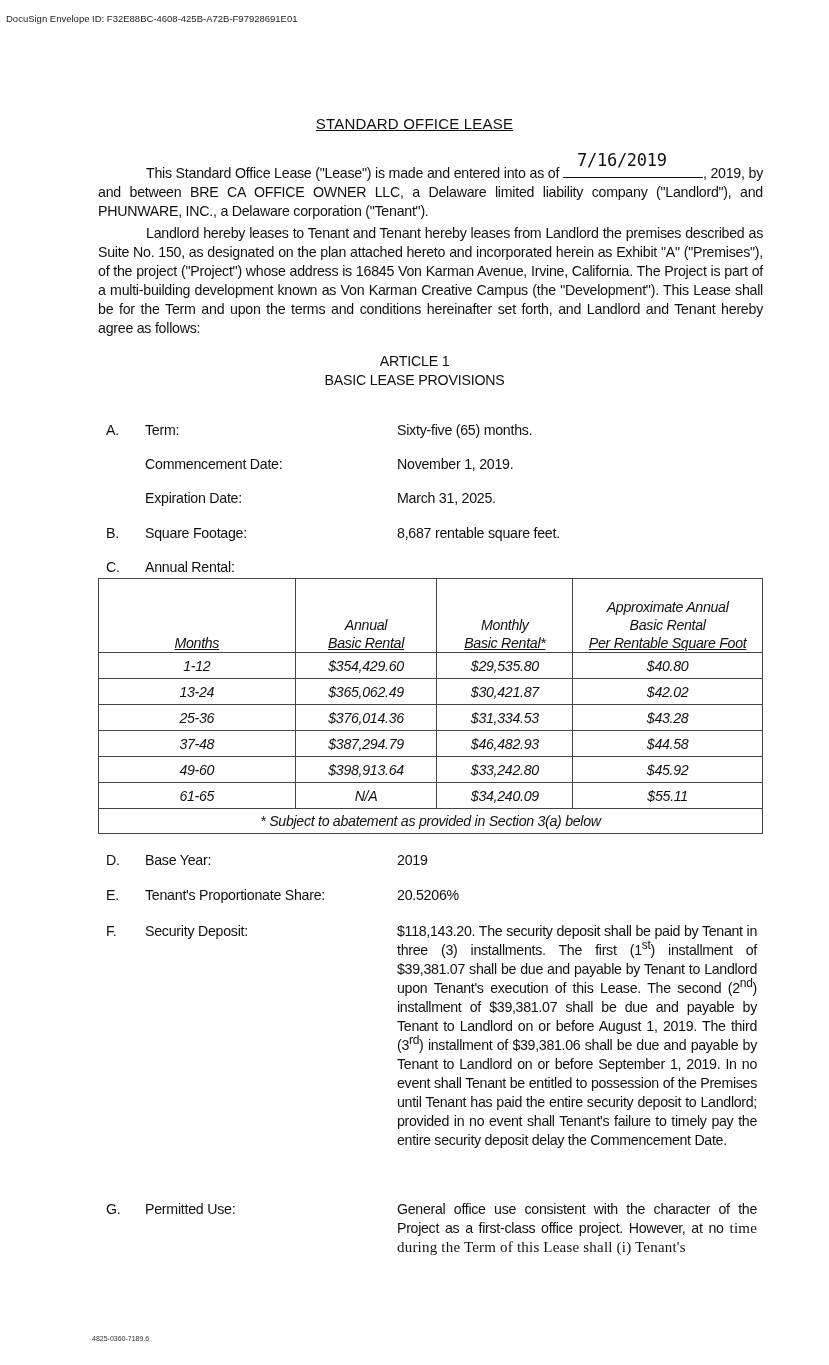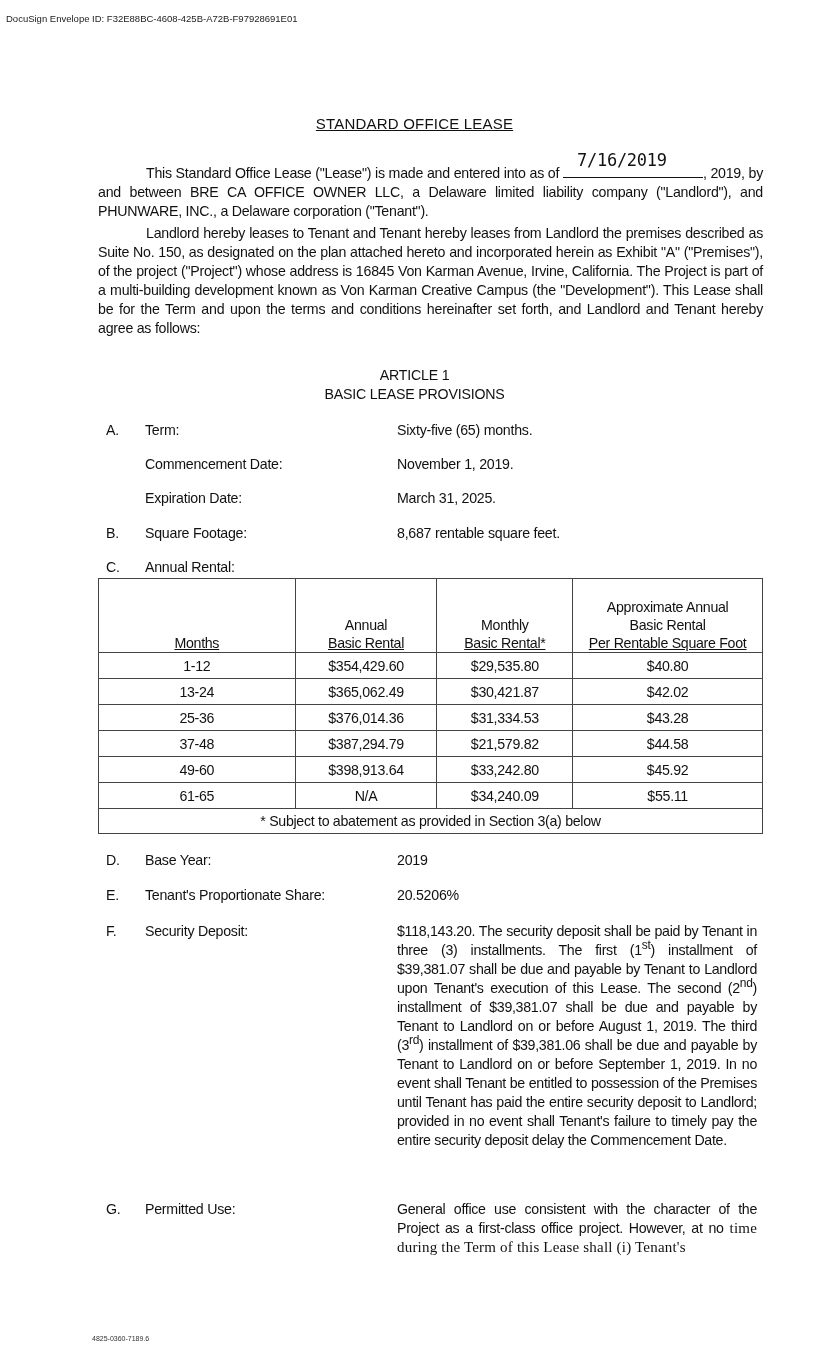--- a/index.html
+++ b/index.html
@@ -12,31 +12,31 @@
                 font-size: 15px; text-decoration: underline; letter-spacing: 0.2px; }
   .para { position: absolute; left: 98px; width: 665px; font-size: 14.2px; line-height: 19px;
           text-align: justify; letter-spacing: -0.25px; }
   .para .indent { display: inline-block; width: 48px; }
   .p1 { top: 163px; }
   .p2 { top: 224px; }
   .datefill { display: inline-block; width: 140px; border-bottom: 1px solid #111; position: relative;
               height: 14px; vertical-align: baseline; }
   .datefill span { position: absolute; left: 14px; top: -12px; font-family: "DejaVu Sans Mono", monospace;
                    font-size: 17px; }
-  .article { position: absolute; left: 0; right: 0; top: 366px; text-align: center; font-size: 14.2px;
+  .article { position: absolute; left: 0; right: 0; top: 352px; text-align: center; font-size: 14.2px;
              line-height: 19px; letter-spacing: -0.2px; }
   .article .u { }
   .row { position: absolute; font-size: 14.2px; letter-spacing: -0.25px; line-height: 19px; }
   .letter { position: absolute; left: 106px; }
   .label { position: absolute; left: 145px; }
   .value { position: absolute; left: 397px; }
   table.rent { position: absolute; left: 98px; top: 578px; width: 665px; border-collapse: collapse;
                font-size: 14.2px; letter-spacing: -0.3px; }
   table.rent td, table.rent th { border: 1px solid #444; text-align: center; font-weight: normal;
-                                 padding: 0; }
+                                 padding: 0; font-style: italic; }
   table.rent th { vertical-align: bottom; height: 73px; line-height: 18px; }
   table.rent th .u { text-decoration: underline; }
   table.rent td { height: 25px; }
   table.rent td.foot { height: 24px; }
   .deposit { position: absolute; left: 397px; top: 922px; width: 360px; font-size: 14.2px;
              line-height: 19px; text-align: justify; letter-spacing: -0.3px; }
   .permitted { position: absolute; left: 397px; top: 1200px; width: 360px; font-size: 14.2px;
                line-height: 19px; text-align: justify; letter-spacing: -0.3px; }
   .permitted .serif { font-family: "Liberation Serif", serif; font-size: 15px; letter-spacing: 0.2px; }
   sup { font-size: 12px; line-height: 0; }
@@ -127,21 +127,21 @@
     </tr>
     <tr>
       <td>25-36</td>
       <td>$376,014.36</td>
       <td>$31,334.53</td>
       <td>$43.28</td>
     </tr>
     <tr>
       <td>37-48</td>
       <td>$387,294.79</td>
-      <td>$21,579.82</td>
+      <td>$46,482.93</td>
       <td>$44.58</td>
     </tr>
     <tr>
       <td>49-60</td>
       <td>$398,913.64</td>
       <td>$33,242.80</td>
       <td>$45.92</td>
     </tr>
     <tr>
       <td>61-65</td>

